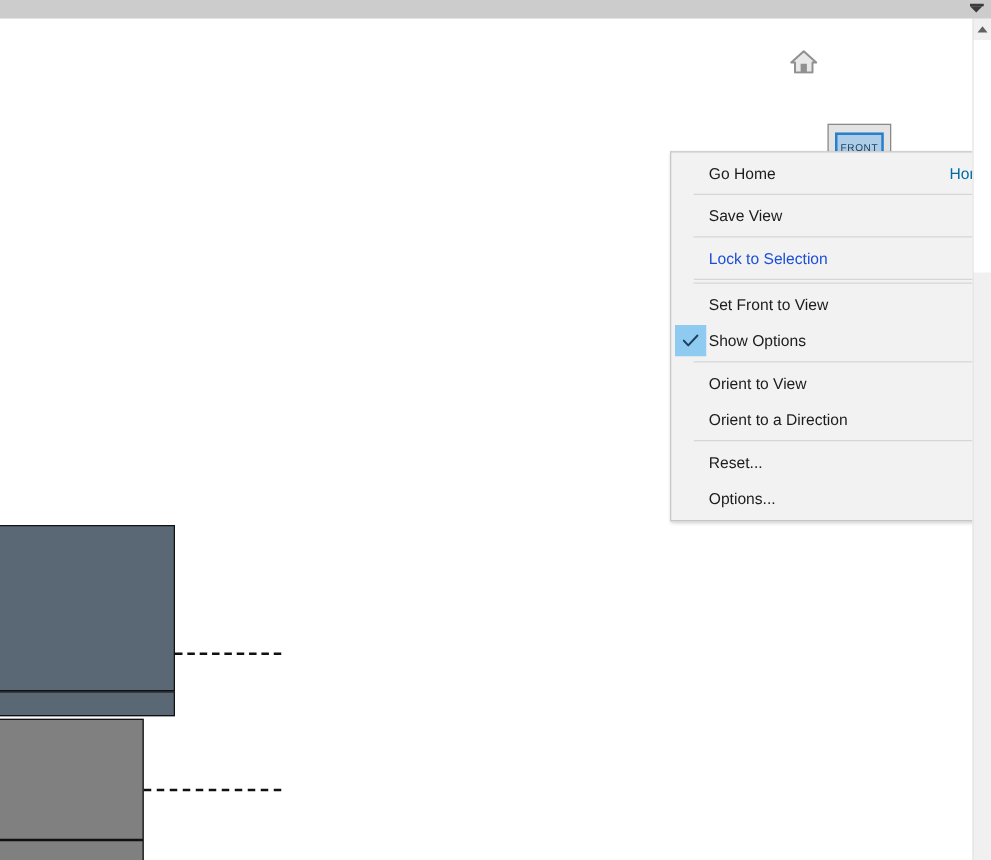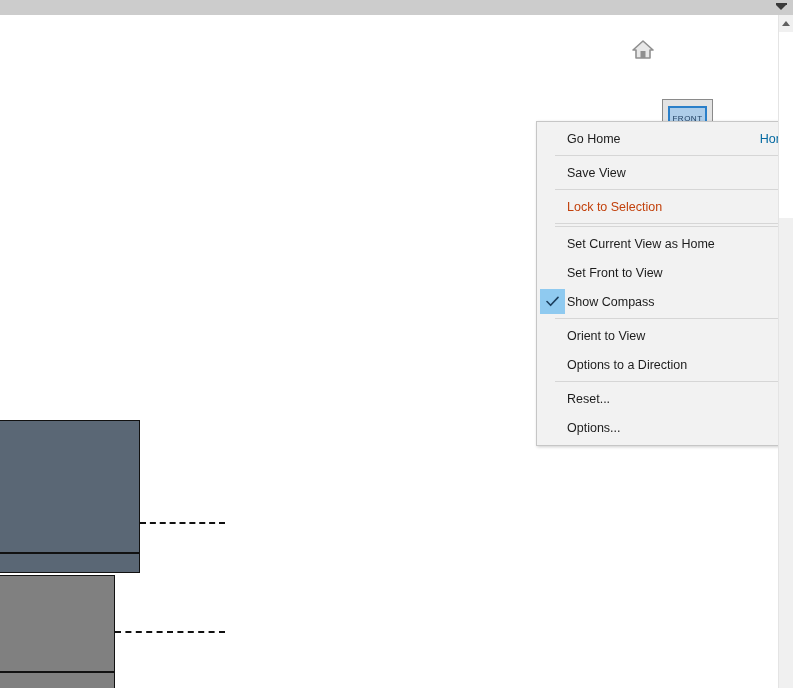--- a/index.html
+++ b/index.html
@@ -189,21 +189,21 @@
     flex: 1 1 auto;
     white-space: nowrap;
   }
   .menu-item .shortcut {
     flex: 0 0 auto;
     color: #0369a1;
     padding-left: 12px;
   }
   .menu-item.disabled,
   .menu-item.disabled .label {
-    color: #c2410c;
+    color: #1d4ed8;
     cursor: default;
   }
   .menu-item.highlight {
     background: #8fcaf0;
   }
   .menu-item .check-box {
     position: absolute;
     left: 3px; top: 2px;
     width: 25px; height: 25px;
     display: flex;
@@ -262,39 +262,36 @@
       <div class="menu-item">
         <span class="label">Save View</span>
       </div>
       <div class="menu-sep"></div>
       <div class="menu-item disabled">
         <span class="label">Lock to Selection</span>
       </div>
       <div class="menu-sep"></div>
       <div class="menu-sep"></div>
       <div class="menu-item">
-        <span class="label">Set Current View as Home</span>
-      </div>
-      <div class="menu-item">
         <span class="label">Set Front to View</span>
       </div>
       <div class="menu-item checked-active">
         <span class="check-box">
           <svg width="13" height="11" viewBox="0 0 13 11">
             <path d="M1 5.5 L4.6 9.3 L12 1.4" fill="none" stroke="#1c3f5e" stroke-width="1.6" stroke-linecap="round" stroke-linejoin="round"></path>
           </svg>
         </span>
-        <span class="label">Show Compass</span>
+        <span class="label">Show Options</span>
       </div>
       <div class="menu-sep"></div>
       <div class="menu-item">
         <span class="label">Orient to View</span>
       </div>
       <div class="menu-item">
-        <span class="label">Options to a Direction</span>
+        <span class="label">Orient to a Direction</span>
       </div>
       <div class="menu-sep"></div>
       <div class="menu-item">
         <span class="label">Reset...</span>
       </div>
       <div class="menu-item">
         <span class="label">Options...</span>
       </div>
     </div>
 

